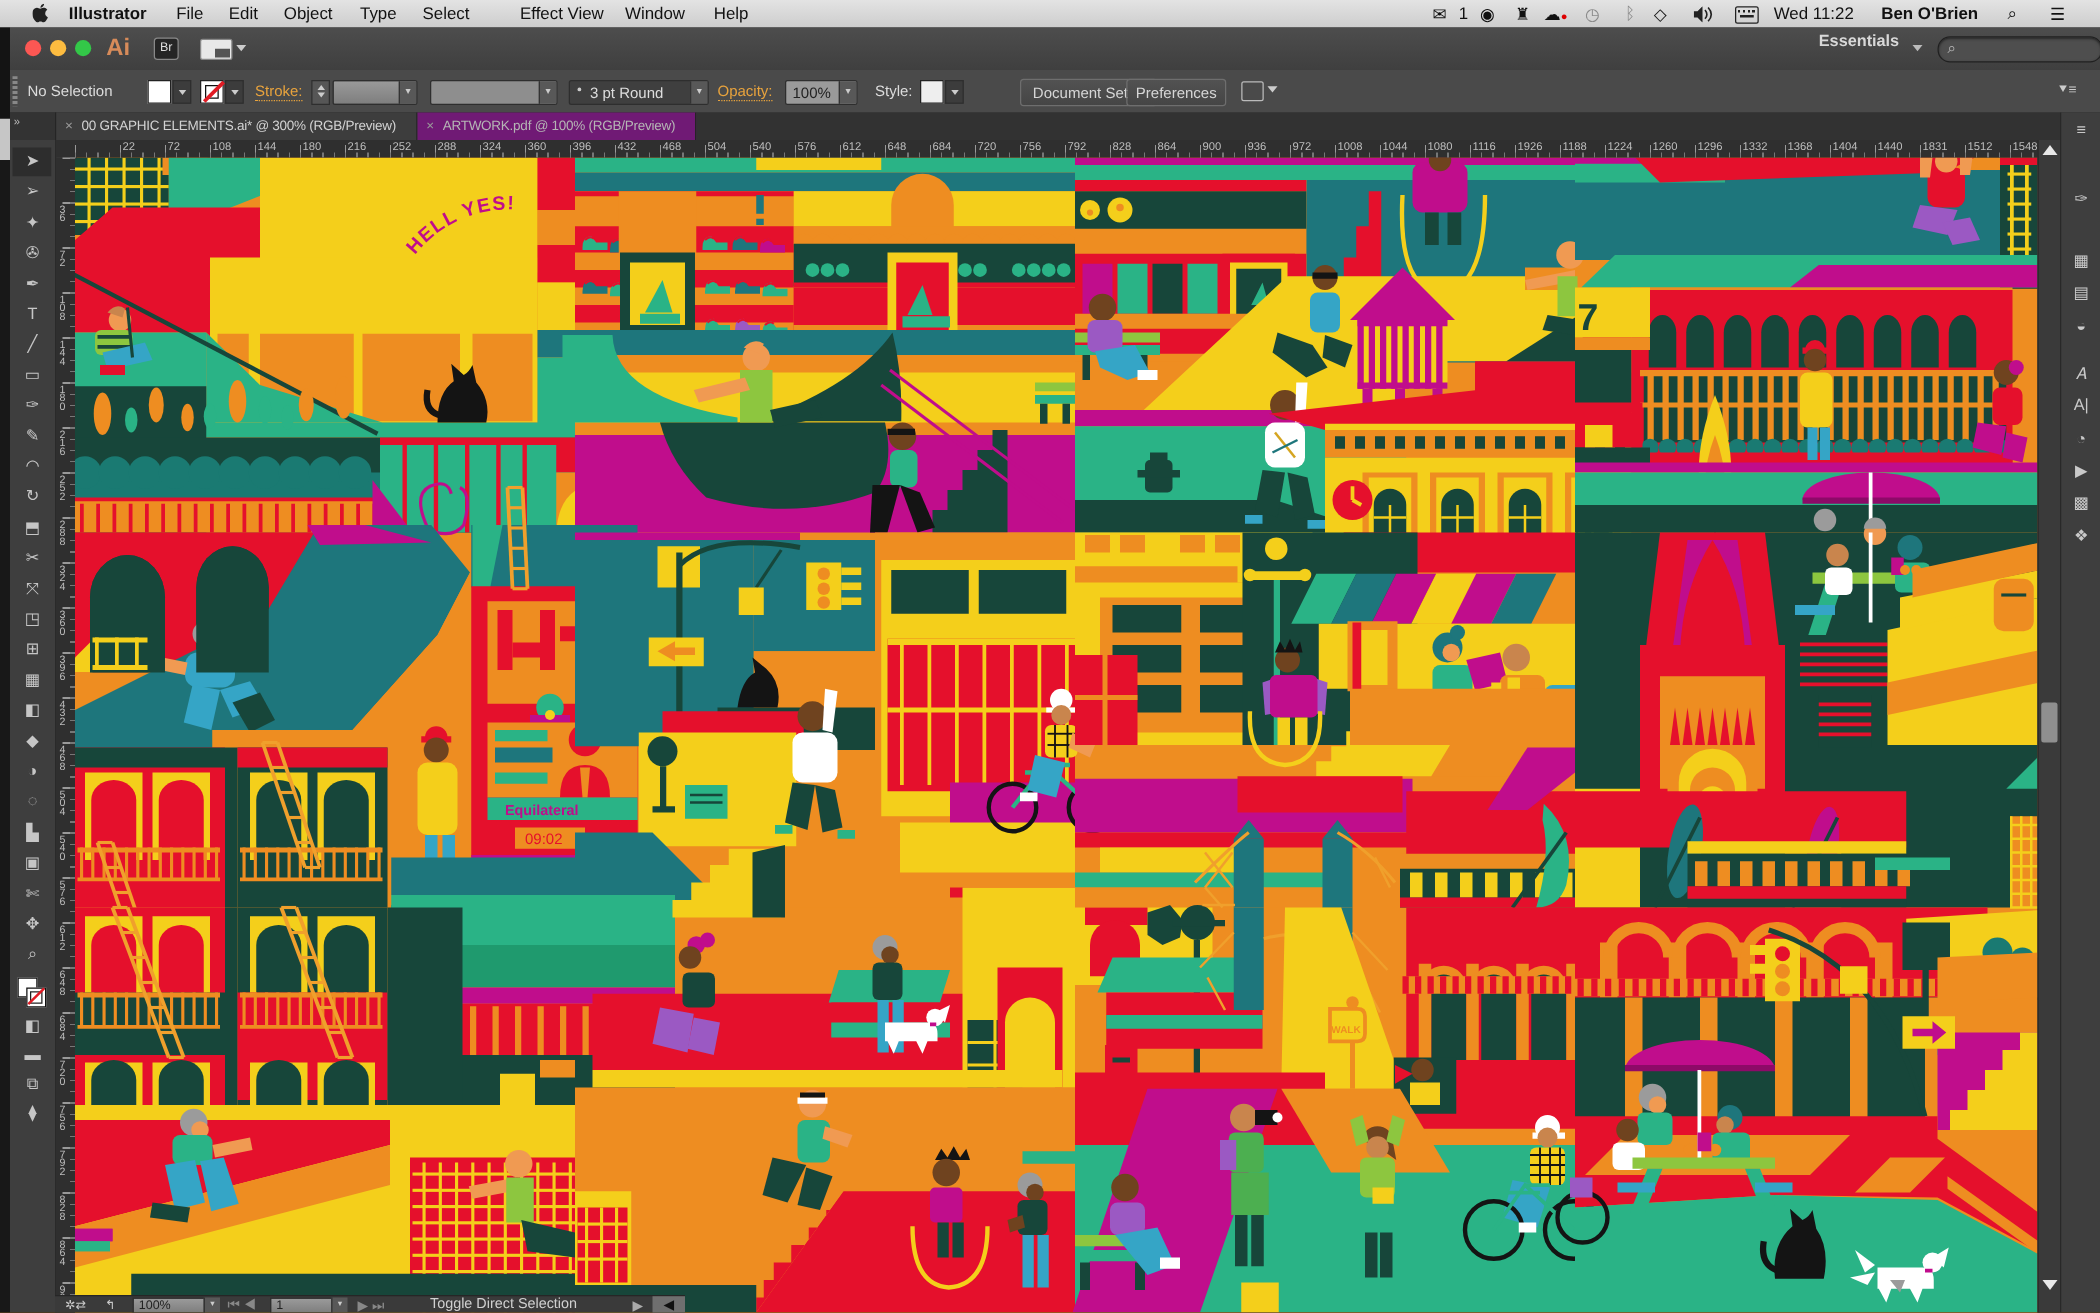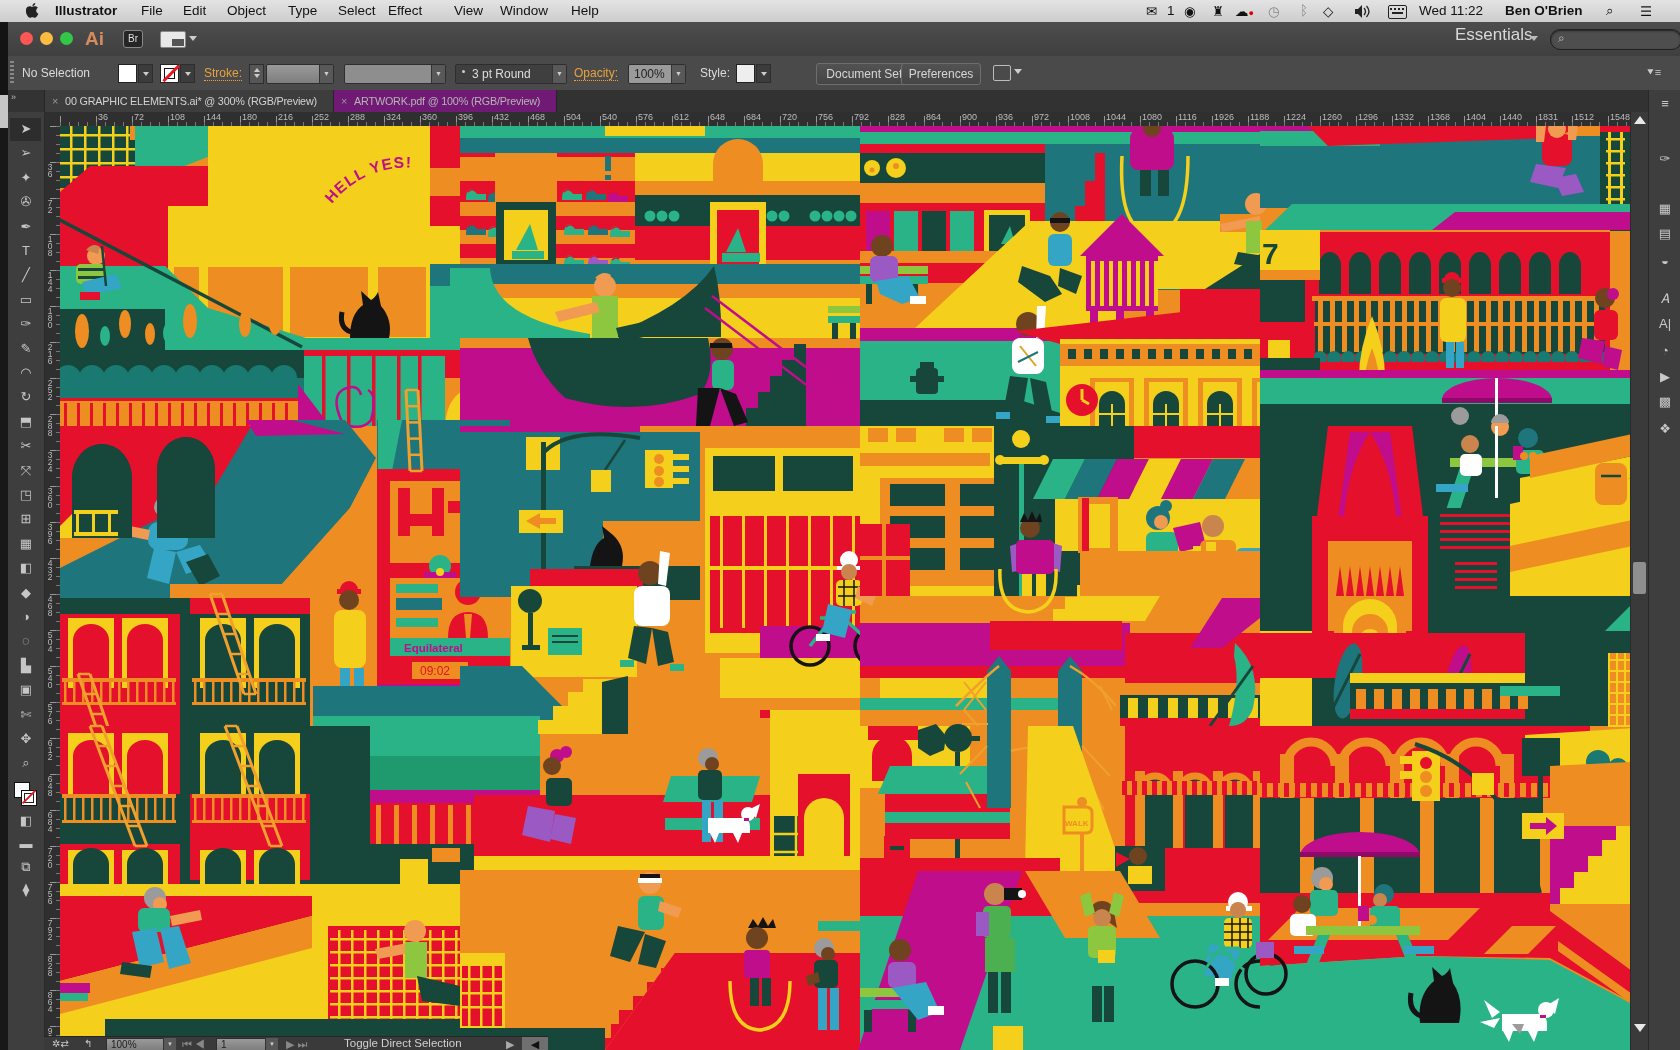--- a/index.html
+++ b/index.html
@@ -1276,21 +1276,21 @@
 <div class="abs" id="menubar">
  <svg class="mi" style="left:26px;top:3px" width="14" height="16" viewBox="0 0 14 16">
         <path d="M11.3,8.6c0-2.2,1.8-3.2,1.9-3.3c-1-1.5-2.6-1.7-3.2-1.7C8.6,3.5,7.4,4.4,6.8,4.4 c-0.7,0-1.7-0.8-2.8-0.8C2.6,3.6,1.2,4.4,0.5,5.7c-1.5,2.6-0.4,6.5,1.1,8.6c0.7,1,1.6,2.2,2.7,2.1c1.1,0,1.5-0.7,2.8-0.7 c1.3,0,1.7,0.7,2.8,0.7c1.2,0,1.9-1,2.6-2.1c0.8-1.2,1.2-2.4,1.2-2.4S11.3,10.9,11.3,8.6z M9.4,2.3C10,1.6,10.4,0.7,10.3,0 C9.5,0,8.6,0.5,8,1.2C7.5,1.8,7,2.8,7.1,3.5C8,3.6,8.9,3,9.4,2.3z" fill="#222" transform="scale(0.9)"></path>
       </svg>
  <div class="mi b" style="left:55px">Illustrator</div>
  <div class="mi" style="left:141px">File</div>
  <div class="mi" style="left:183px">Edit</div>
  <div class="mi" style="left:227px">Object</div>
  <div class="mi" style="left:288px">Type</div>
  <div class="mi" style="left:338px">Select</div>
- <div class="mi" style="left:388px">Effect</div>
+ <div class="mi" style="left:416px">Effect</div>
  <div class="mi" style="left:454px">View</div>
  <div class="mi" style="left:500px">Window</div>
  <div class="mi" style="left:571px">Help</div>
  <div class="mi" style="left:1146px">✉</div>
  <div class="mi" style="left:1167px">1</div>
  <div class="mi" style="left:1184px">◉</div>
  <div class="mi" style="left:1212px">♜</div>
  <div class="mi" style="left:1235px">☁<span style="color:#d00;font-size:9px">●</span></div>
  <div class="mi" style="left:1268px;color:#8a8a8a">◷</div>
  <div class="mi" style="left:1300px;color:#8a8a8a">ᛒ</div>
@@ -1315,21 +1315,21 @@
 <div class="abs" id="titlebar">
  <div class="tl" style="left:12px;background:#fc5753"></div>
  <div class="tl" style="left:32px;background:#fdbc40"></div>
  <div class="tl" style="left:52px;background:#33c748"></div>
  <div class="abs" style="left:77px;top:6px;font-size:19px;font-weight:bold;color:#d78b5a">Ai</div>
  <div class="abs" style="left:115px;top:8px;width:18px;height:16px;border:1px solid #888;border-radius:3px;color:#ddd;font-size:10px;text-align:center;line-height:16px;background:#252525">Br</div>
  <div class="abs" style="left:152px;top:9px;width:24px;height:15px;background:#e8e8e8;border-radius:2px;border:1px solid #888">
    <div class="abs" style="left:11px;top:7px;width:12px;height:7px;background:#555"></div>
  </div>
  <div class="abs" style="left:181px;top:14px;width:0;height:0;border-left:4px solid transparent;border-right:4px solid transparent;border-top:5px solid #ccc"></div>
- <div class="abs" style="left:1447px;top:3px;font-size:17px;font-weight:normal;color:#d8d8d8">Essentials</div>
+ <div class="abs" style="left:1447px;top:3px;font-size:13px;font-weight:bold;color:#d8d8d8">Essentials</div>
  <div class="abs" style="left:1522px;top:14px;width:0;height:0;border-left:4px solid transparent;border-right:4px solid transparent;border-top:5px solid #bbb"></div>
  <div class="abs" style="left:1542px;top:7px;width:130px;height:19px;border:1px solid #202020;border-radius:10px;background:#4e4e4e;box-shadow:inset 0 1px 2px #222">
    <div class="abs" style="left:7px;top:1px;color:#bbb;font-size:12px">⌕</div>
  </div>
 </div>
 
 <div class="abs" id="ctrlbar">
  <div class="abs" style="left:2px;top:5px;width:4px;height:24px;background:repeating-linear-gradient(#888 0 2px,#4a4a4a 2px 4px)"></div>
  <div class="abs" style="left:14px;top:10px">No Selection</div>
  <div class="abs" style="left:110px;top:8px;width:17px;height:17px;background:#fff;border:1px solid #222"></div>
@@ -1379,21 +1379,21 @@
 <div class="abs" id="tabbar">
  <div class="abs" style="left:0;top:0;width:36px;height:22px;background:#333;border-right:1px solid #252525;color:#bbb;font-size:9px">
         <span style="position:absolute;left:3px;top:2px">»</span>
       </div>
  <div class="tab" style="left:37px;width:288px;color:#d2d2d2"><span style="margin:0 7px;color:#999">×</span><b style="font-weight:normal">00 GRAPHIC ELEMENTS.ai* @ 300% (RGB/Preview)</b></div>
  <div class="tab" style="left:326px;width:222px;background:#701a75;color:#b5b5b5"><span style="margin:0 7px;color:#999">×</span>ARTWORK.pdf @ 100% (RGB/Preview)</div>
 </div>
 
 <div class="abs" id="corner"></div>
 <div class="abs" id="hruler">
-      <span style="left:38px">36</span>
+      <span style="left:38px">22</span>
       <span style="left:74px">72</span>
       <span style="left:110px">108</span>
       <span style="left:146px">144</span>
       <span style="left:182px">180</span>
       <span style="left:218px">216</span>
       <span style="left:254px">252</span>
       <span style="left:290px">288</span>
       <span style="left:326px">324</span>
       <span style="left:362px">360</span>
       <span style="left:398px">396</span>

